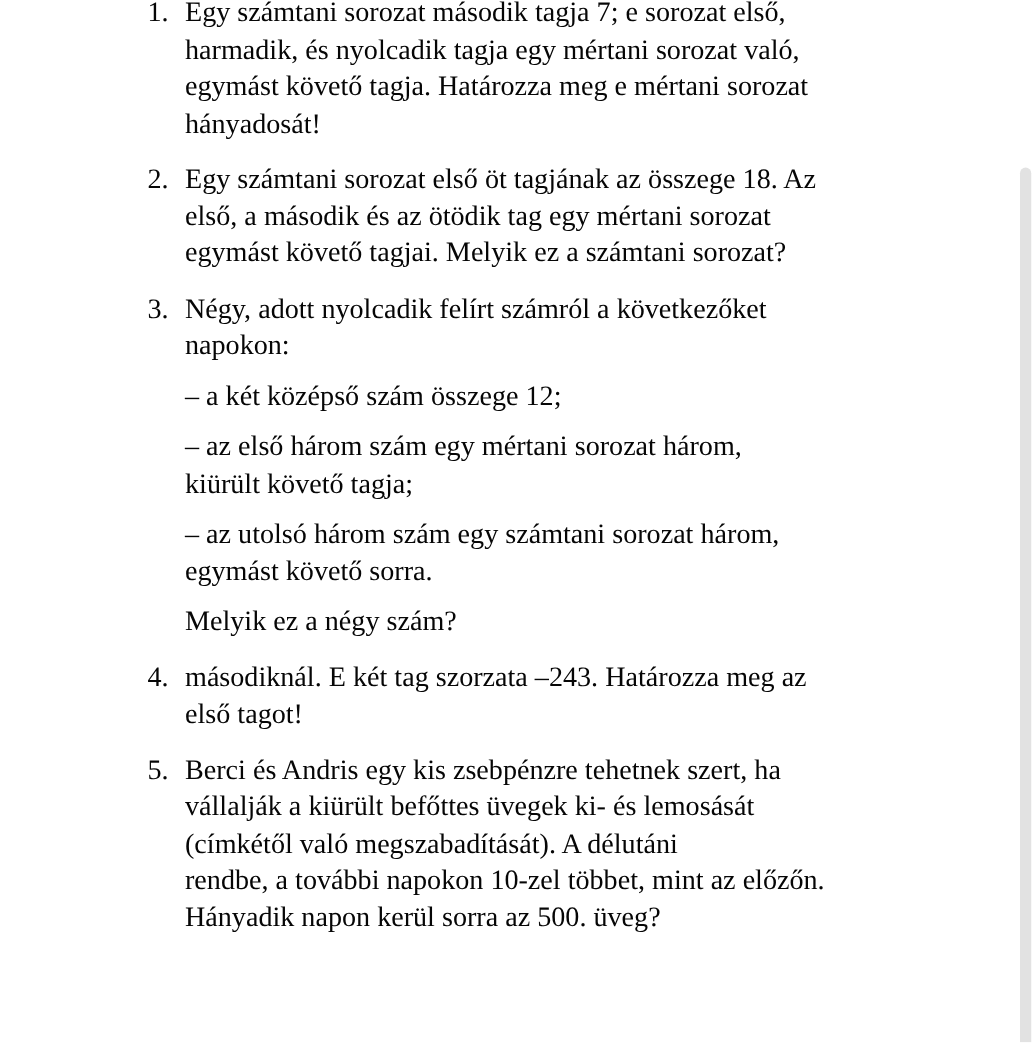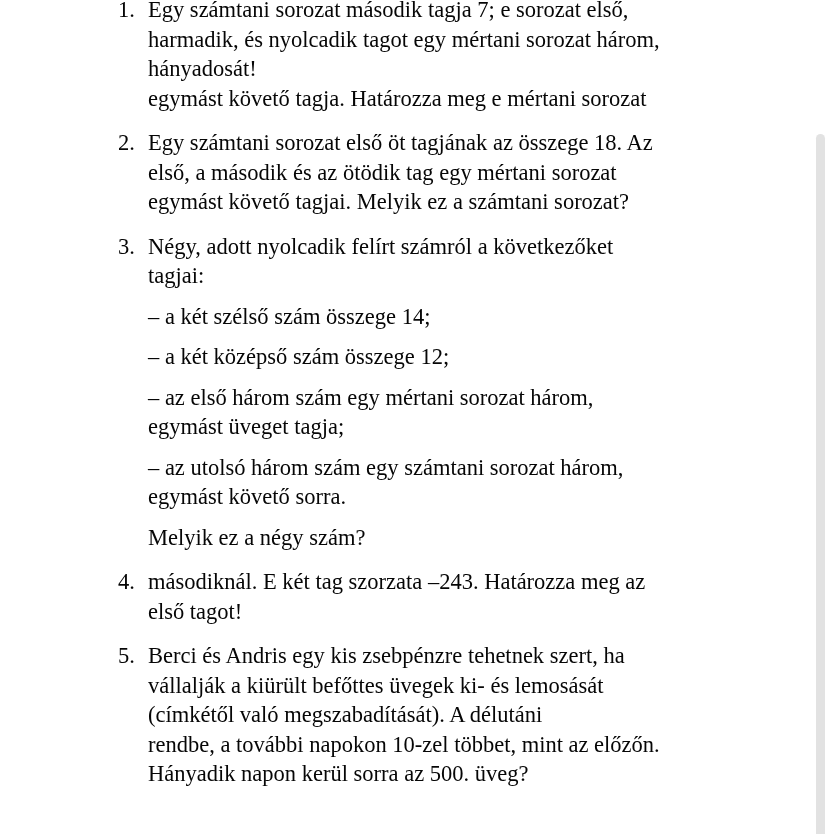--- a/index.html
+++ b/index.html
@@ -63,54 +63,51 @@
 
 <div class="page" style="background: rgb(255, 255, 255); color: rgb(6, 6, 6);">
 
   <div class="text-block">
 
     <div class="item">
       <div class="num">1.</div>
       <div class="content">
         <div class="para">
           <div class="line">Egy számtani sorozat második tagja 7; e sorozat első,</div>
-          <div class="line">harmadik, és nyolcadik tagot egy mértani sorozat három,</div>
+          <div class="line">harmadik, és nyolcadik tagja egy mértani sorozat való,</div>
+          <div class="line">egymást követő tagja. Határozza meg e mértani sorozat</div>
           <div class="line">hányadosát!</div>
-          <div class="line">egymást követő tagja. Határozza meg e mértani sorozat</div>
         </div>
       </div>
     </div>
 
     <div class="item">
       <div class="num">2.</div>
       <div class="content">
         <div class="para">
           <div class="line">Egy számtani sorozat első öt tagjának az összege 18. Az</div>
           <div class="line">első, a második és az ötödik tag egy mértani sorozat</div>
           <div class="line">egymást követő tagjai. Melyik ez a számtani sorozat?</div>
         </div>
       </div>
     </div>
 
     <div class="item">
       <div class="num">3.</div>
       <div class="content">
         <div class="para">
           <div class="line">Négy, adott nyolcadik felírt számról a következőket</div>
-          <div class="line">tagjai:</div>
-        </div>
-        <div class="para">
-          <div class="line">– a két szélső szám összege 14;</div>
+          <div class="line">napokon:</div>
         </div>
         <div class="para">
           <div class="line">– a két középső szám összege 12;</div>
         </div>
         <div class="para">
           <div class="line">– az első három szám egy mértani sorozat három,</div>
-          <div class="line">egymást üveget tagja;</div>
+          <div class="line">kiürült követő tagja;</div>
         </div>
         <div class="para">
           <div class="line">– az utolsó három szám egy számtani sorozat három,</div>
           <div class="line">egymást követő sorra.</div>
         </div>
         <div class="para">
           <div class="line">Melyik ez a négy szám?</div>
         </div>
       </div>
     </div>

